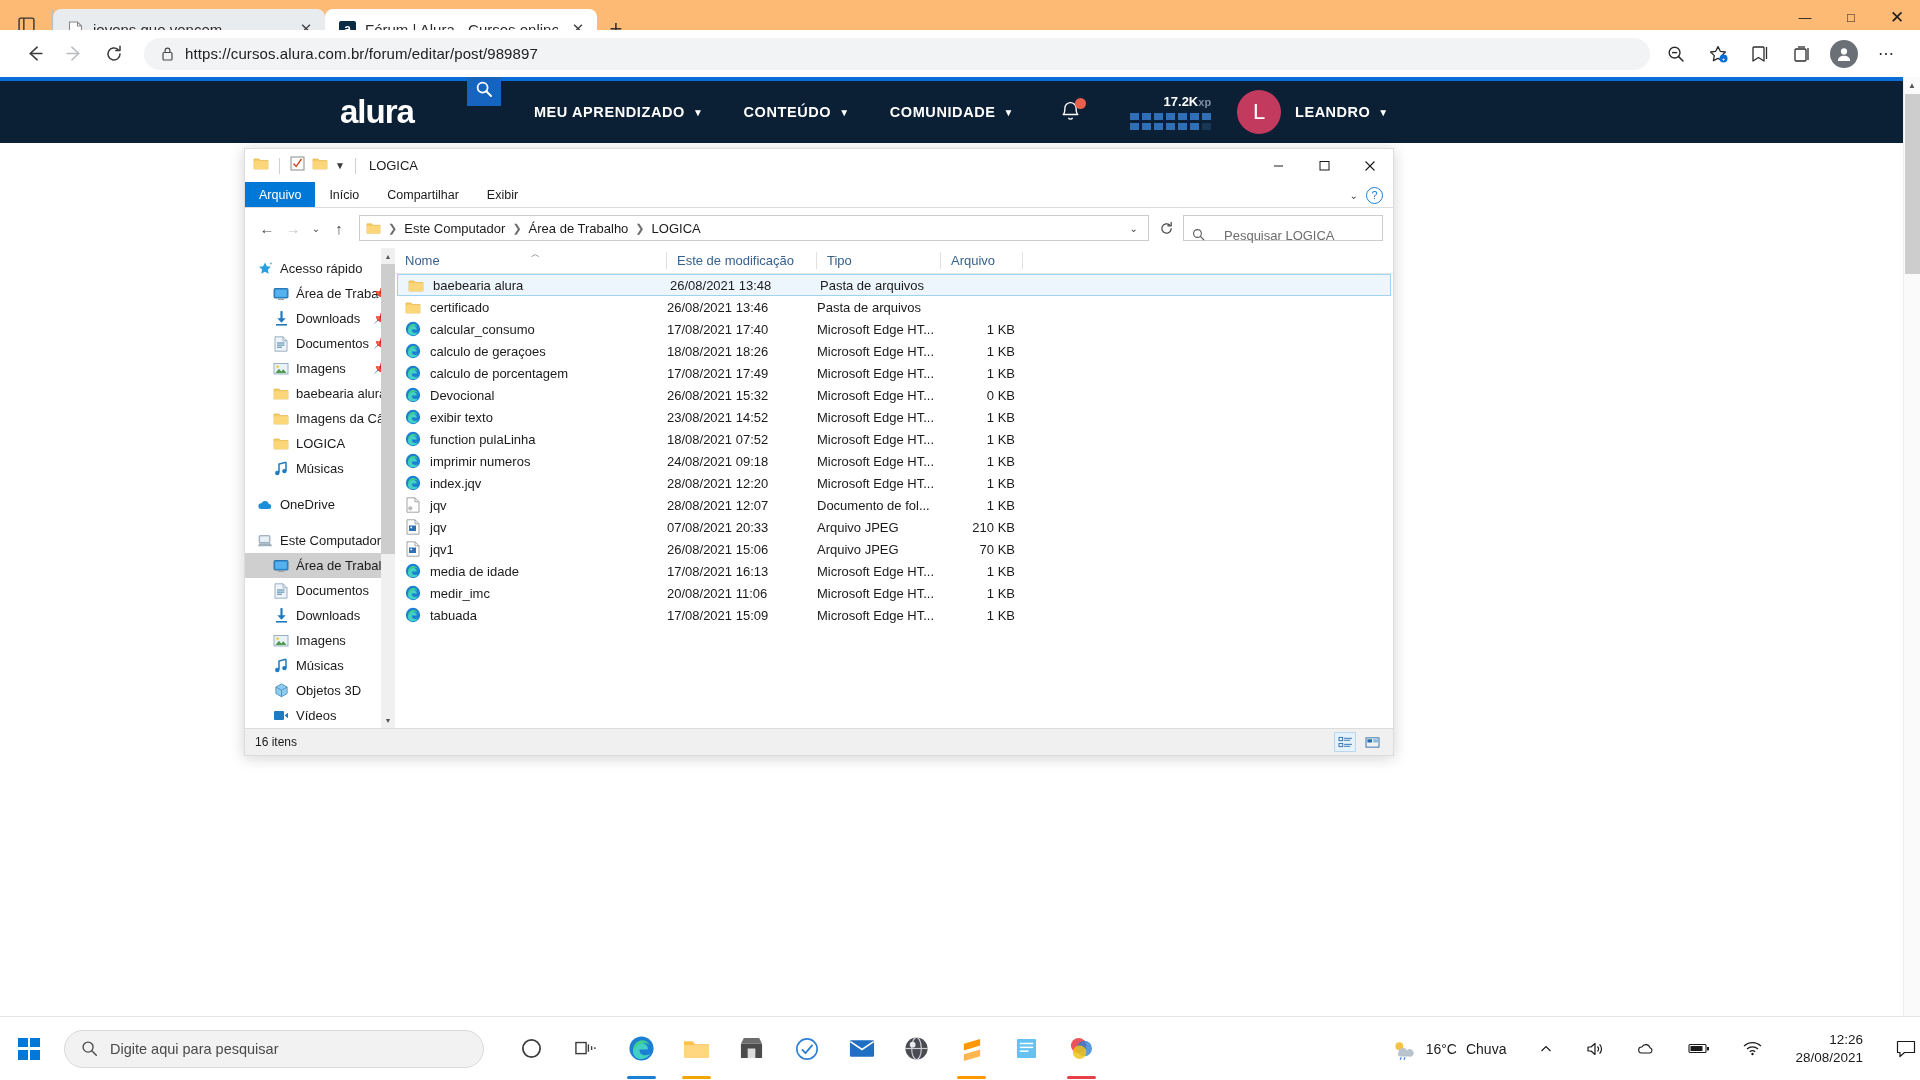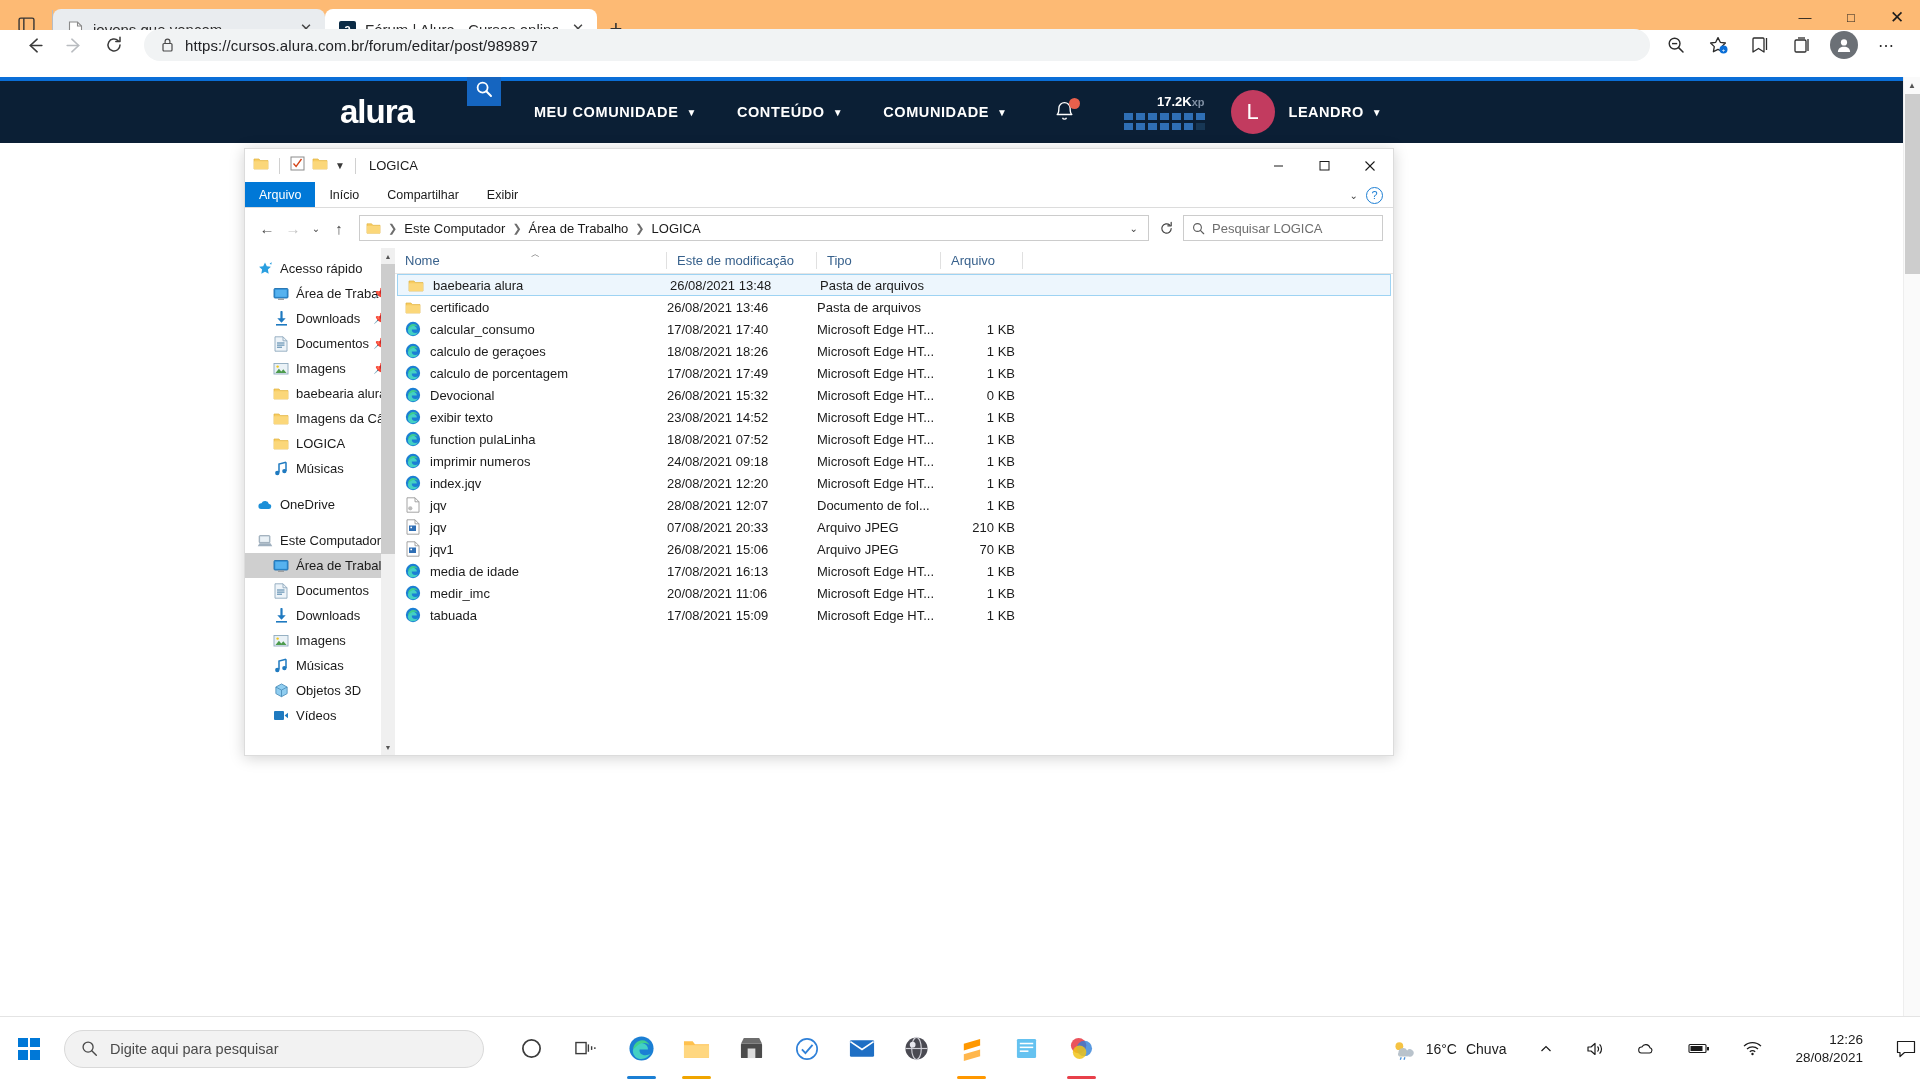--- a/index.html
+++ b/index.html
@@ -36,21 +36,21 @@
     font-size:15px; color:#2c2c2c;
   }
   .tab .tab-close { width:22px; height:22px; display:flex; align-items:center; justify-content:center; color:#444; font-size:15px; flex:none;}
   .alura-fav { width:17px; height:17px; background:#0b2b45; color:#fff; font-size:12px; line-height:17px; text-align:center; font-weight:bold; border-radius:2px; }
   .tab-divider { width:1px; height:20px; background:#b6bcc4; align-self:center; margin-bottom:10px; }
   .newtab-btn { width:38px; height:40px; display:flex; align-items:center; justify-content:center; font-size:22px; color:#333; font-weight:300;}
   .winbtns { margin-left:auto; display:flex; align-items:flex-start; height:49px; }
   .winbtn { width:46px; height:34px; display:flex; align-items:center; justify-content:center; font-size:13px; color:#1b1b1b; }
   .winbtn.close-x { font-size:17px; font-weight:300; }
   .browser-navrow {
-    position:absolute; left:0; top:30px; width:1920px; height:30px;
+    position:absolute; left:0; top:30px; width:1920px; height:47px;
     background:#ffffff; display:flex; align-items:center; gap:0px; padding:0 14px;
   }
   .navbtn { width:40px; height:40px; display:flex; align-items:center; justify-content:center; color:#3a3a3a; }
   .navbtn.dim { color:#b9bcc0; }
   .omnibox {
     flex:1; height:32px; background:#f1f3f4; border-radius:16px;
     display:flex; align-items:center; padding:0 10px; margin-left:10px; margin-right:6px;
     font-size:15px; color:#2b2b2b;
   }
   .omnibox .lock { margin:0 10px 0 6px; display:flex; align-items:center; }
@@ -123,22 +123,22 @@
   .addr-nav.small { width:18px; font-size:10px;}
   .crumbbox {
     flex:1; height:26px; border:1px solid #cccccc; background:#fff; display:flex; align-items:center;
     padding:0 6px; margin-left:6px; font-size:13px; color:#1b1b1b; gap:2px;
   }
   .crumbbox .sepc { color:#6d6d6d; font-size:11px; margin:0 5px; }
   .crumbbox .crumb { color:#1b1b1b; }
   .crumbbox .drop { margin-left:auto; color:#444; font-size:10px; padding-right:4px;}
   .refresh-btn { width:30px;height:26px;display:flex;align-items:center;justify-content:center;color:#444;font-size:14px;}
   .searchbox {
-    width:200px; height:26px; border:1px solid #cccccc; background:#fff; display:flex; align-items:center;
-    gap:7px; padding:12px 8px; font-size:13px; color:#6e6e6e;
+    width:200px; height:26px; border:1px solid #cccccc; background:#fff; display:flex; 
+    gap:19px; padding:12px 8px; font-size:13px; color:#6e6e6e;
   }
 
   .exp-body { flex:1; display:flex; background:#fff; overflow:hidden; }
   .exp-nav {
     width:150px; background:#fff; position:relative; font-size:13px; color:#1b1b1b;
     padding-top:8px;
   }
   .nav-item { height:25px; display:flex; align-items:center; gap:7px; padding-left:12px; white-space:nowrap; overflow:hidden; position:relative;text-align:center;}
   .nav-item.indent1 { padding-left:28px; }
   .nav-item.selected { background:#cfcfcf; }
@@ -304,21 +304,21 @@
     <div class="alura-header">
       <div class="alura-logo">alura</div>
       <div class="alura-search-badge">
         <svg width="18" height="18" viewBox="0 0 18 18">
             <circle cx="7.6" cy="7.6" r="5" fill="none" stroke="#fff" stroke-width="1.8"></circle>
             <line x1="11.3" y1="11.3" x2="16" y2="16" stroke="#fff" stroke-width="2" stroke-linecap="round"></line>
           </svg>
       </div>
       <div class="alura-nav">
         <div class="item">
-          <span>MEU COMUNIDADE</span>
+          <span>MEU APRENDIZADO</span>
           <span class="caret">▼</span>
         </div>
         <div class="item">
           <span>CONTEÚDO</span>
           <span class="caret">▼</span>
         </div>
         <div class="item">
           <span>COMUNIDADE</span>
           <span class="caret">▼</span>
         </div>
@@ -928,20 +928,42 @@
                 <span>tabuada</span>
               </div>
               <div class="cell-date">17/08/2021 15:09</div>
               <div class="cell-type">Microsoft Edge HT...</div>
               <div class="cell-size">1 KB</div>
             </div>
           </div>
       </div>
     </div>
 
+    <div class="exp-status">
+      <span>16 itens</span>
+      <div class="status-views">
+        <div class="vbtn active">
+          <svg width="15" height="13" viewBox="0 0 16 14">
+              <rect x="1" y="1.5" width="4" height="3.5" fill="none" stroke="#2a6fad" stroke-width="1"></rect>
+              <rect x="1" y="8" width="4" height="3.5" fill="none" stroke="#2a6fad" stroke-width="1"></rect>
+              <line x1="6.5" y1="2.5" x2="15" y2="2.5" stroke="#2a6fad" stroke-width="1"></line>
+              <line x1="6.5" y1="4.6" x2="13" y2="4.6" stroke="#2a6fad" stroke-width="1"></line>
+              <line x1="6.5" y1="9" x2="15" y2="9" stroke="#2a6fad" stroke-width="1"></line>
+              <line x1="6.5" y1="11.1" x2="13" y2="11.1" stroke="#2a6fad" stroke-width="1"></line>
+            </svg>
+        </div>
+        <div class="vbtn">
+          <svg width="15" height="13" viewBox="0 0 16 14">
+              <rect x="1" y="2" width="14" height="10" fill="none" stroke="#2a6fad" stroke-width="1"></rect>
+              <rect x="2.5" y="3.5" width="5" height="3.5" fill="#2a6fad"></rect>
+              <rect x="8.8" y="3.5" width="5" height="3.5" fill="#8cb8dd"></rect>
+            </svg>
+        </div>
+      </div>
+    </div>
   </div>
 
   <div class="taskbar">
     <div class="start-btn">
       <span class="win-logo">
           <i></i>
           <i></i>
           <i></i>
           <i></i>
         </span>

